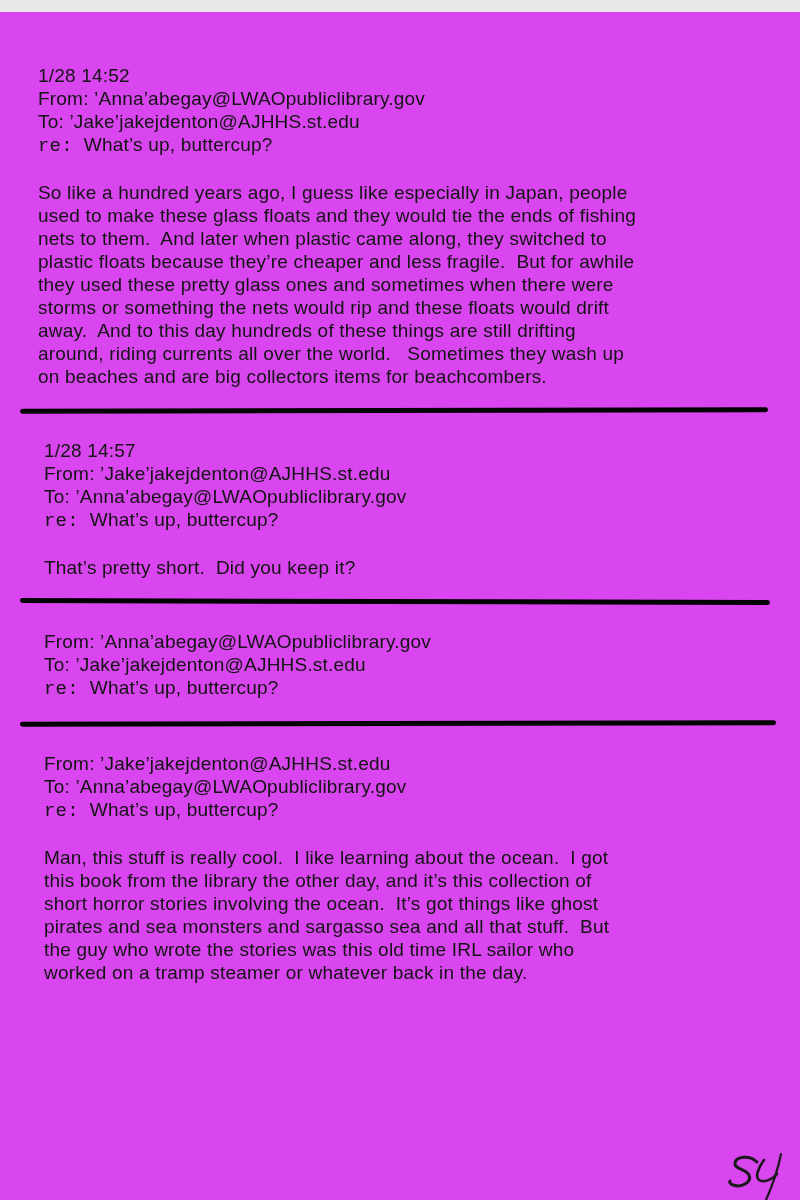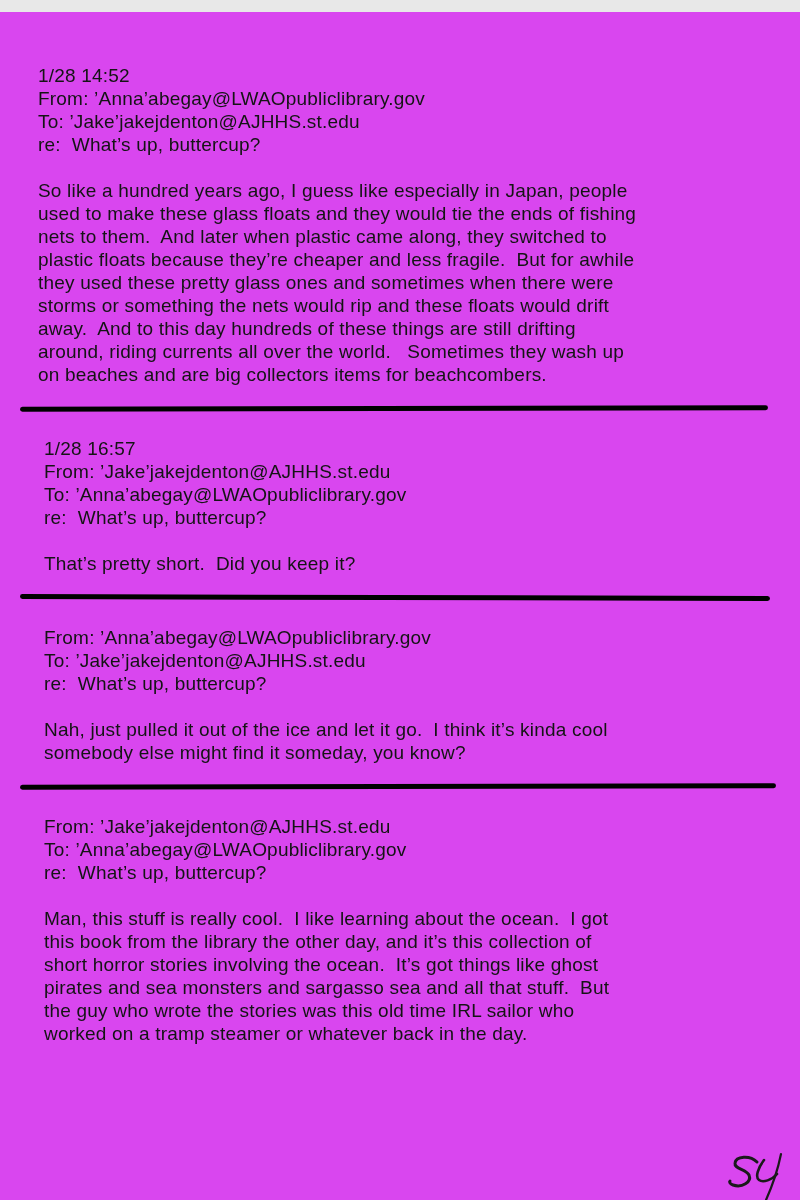--- a/index.html
+++ b/index.html
@@ -14,21 +14,21 @@
     font-family: "Liberation Sans", "DejaVu Sans", sans-serif;
     font-size: 19px;
     line-height: 23px;
     letter-spacing: 0.2px;
     padding: 52px 40px 0 38px;
     overflow: hidden;
   }
   .email { margin: 0; }
   .email.indent { padding-left: 6px; }
   .hdr-line { white-space: pre-wrap; }
-  .subject-label { display: inline-block; }
+  .subject-label { display: inline-block; font-family: Liberation Mono, monospace; }
   .subject-value { display: inline-block; margin-left: 11px; }
   .body-text {
     margin-top: 23px;
     white-space: pre-wrap;
   }
   .divider {
     height: 5px;
     background: #000;
     border-radius: 3px;
     width: 748px;
@@ -70,35 +70,33 @@
 they used these pretty glass ones and sometimes when there were
 storms or something the nets would rip and these floats would drift
 away.  And to this day hundreds of these things are still drifting
 around, riding currents all over the world.   Sometimes they wash up
 on beaches and are big collectors items for beachcombers.</div>
   </section>
 
   <div class="divider d1"></div>
 
   <section class="email indent">
-    <div class="hdr-line">1/28 16:57</div>
+    <div class="hdr-line">1/28 14:57</div>
     <div class="hdr-line"><span>From:</span> <span>’Jake’jakejdenton@AJHHS.st.edu</span></div>
     <div class="hdr-line"><span>To:</span> <span>’Anna’abegay@LWAOpubliclibrary.gov</span></div>
     <div class="hdr-line"><span class="subject-label">re:</span><span class="subject-value">What’s up, buttercup?</span></div>
     <div class="body-text">That’s pretty short.  Did you keep it?</div>
   </section>
 
   <div class="divider d2"></div>
 
   <section class="email indent">
     <div class="hdr-line"><span>From:</span> <span>’Anna’abegay@LWAOpubliclibrary.gov</span></div>
     <div class="hdr-line"><span>To:</span> <span>’Jake’jakejdenton@AJHHS.st.edu</span></div>
     <div class="hdr-line"><span class="subject-label">re:</span><span class="subject-value">What’s up, buttercup?</span></div>
-    <div class="body-text">Nah, just pulled it out of the ice and let it go.  I think it’s kinda cool
-somebody else might find it someday, you know?</div>
   </section>
 
   <div class="divider d3"></div>
 
   <section class="email indent">
     <div class="hdr-line"><span>From:</span> <span>’Jake’jakejdenton@AJHHS.st.edu</span></div>
     <div class="hdr-line"><span>To:</span> <span>’Anna’abegay@LWAOpubliclibrary.gov</span></div>
     <div class="hdr-line"><span class="subject-label">re:</span><span class="subject-value">What’s up, buttercup?</span></div>
     <div class="body-text">Man, this stuff is really cool.  I like learning about the ocean.  I got
 this book from the library the other day, and it’s this collection of

